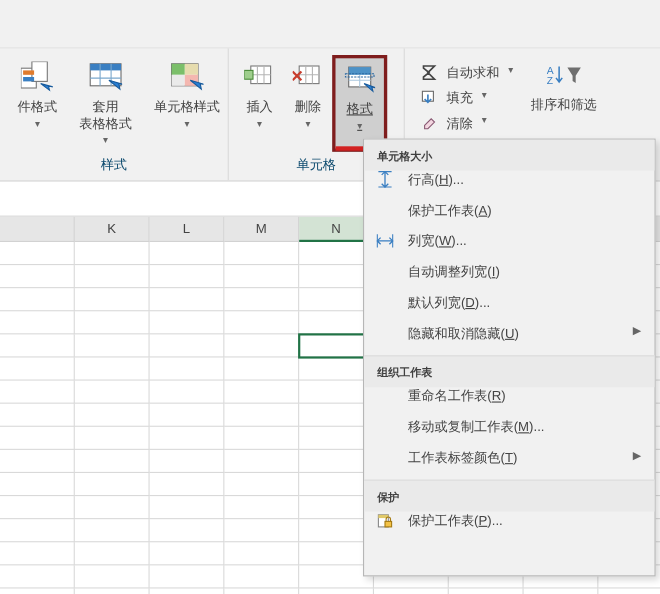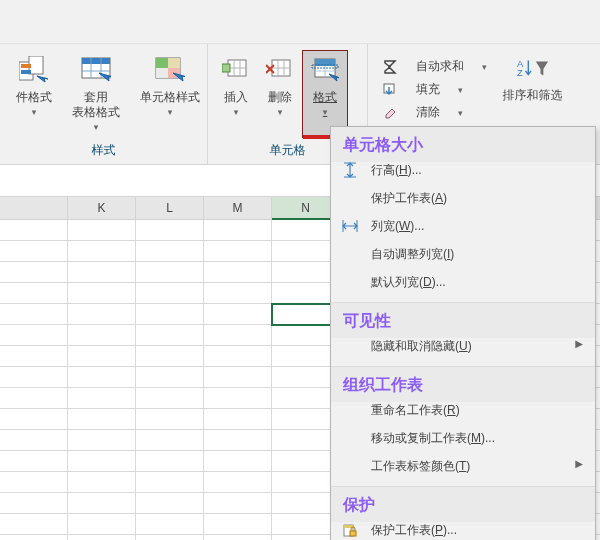--- a/index.html
+++ b/index.html
@@ -71,21 +71,21 @@
     white-space: nowrap;
   }
   .big-btn .arrow {
     font-size: 9px;
     color: #666;
     line-height: 1;
     margin-top: -1px;
   }
   .big-btn.active {
     background: #cfcfcf;
-    border: 1px solid #7f1d1d;
+    border: 3px solid #7f1d1d;
     padding: 3px 9px 0;
     text-decoration: underline;
   }
   .big-btn.underlined {
     position: relative;
   }
   .big-btn.underlined::after {
     content: "";
     position: absolute;
     left: 0px; right: 0px; bottom: -2px;
@@ -94,22 +94,22 @@
   }
 
   .editing-list {
     display: flex;
     flex-direction: column;
     gap: 6px;
     padding: 10px 6px 0 10px;
   }
   .editing-item {
     display: flex;
-    align-items: center;
-    gap: 18px;
+    align-items: flex-start;
+    gap: 8px;
     font-size: 12px;
     color: #444;
     cursor: default;
     white-space: nowrap;
   }
   .editing-item .arrow {
     font-size: 9px; color: #666;
   }
 
   
@@ -179,23 +179,23 @@
     left: 330px;
     width: 266px;
     background: #f1f1f1;
     border: 1px solid #b6b6b6;
     box-shadow: 3px 3px 6px rgba(0,0,0,0.15);
     z-index: 100;
     padding-bottom: 2px;
   }
   .dd-section {
     padding: 8px 12px 6px;
-    font-size: 16px;
+    font-size: 10px;
     font-weight: bold;
-    color: #8b5cf6;
+    color: #404040;
     border-top: 1px solid #dcdcdc;
     background: #eaeaea;
   }
   .dd-section:first-child { border-top: none; }
   .dd-item {
     display: flex;
     align-items: flex-start;
     gap: 10px;
     height: 28px;
     padding: 0 12px 0 8px;
@@ -612,21 +612,20 @@
     </span>
   </div>
 
   <div class="dd-item">
     <span class="ic"></span>
     <span>
       <span>默认列宽(</span><span class="u">D</span><span>)...</span>
     </span>
   </div>
 
-  <div class="dd-section">可见性</div>
 
   <div class="dd-item">
     <span class="ic"></span>
     <span>
       <span>隐藏和取消隐藏(</span><span class="u">U</span><span>)</span>
     </span>
     <span class="submenu">▶</span>
   </div>
 
   <div class="dd-section">组织工作表</div>

